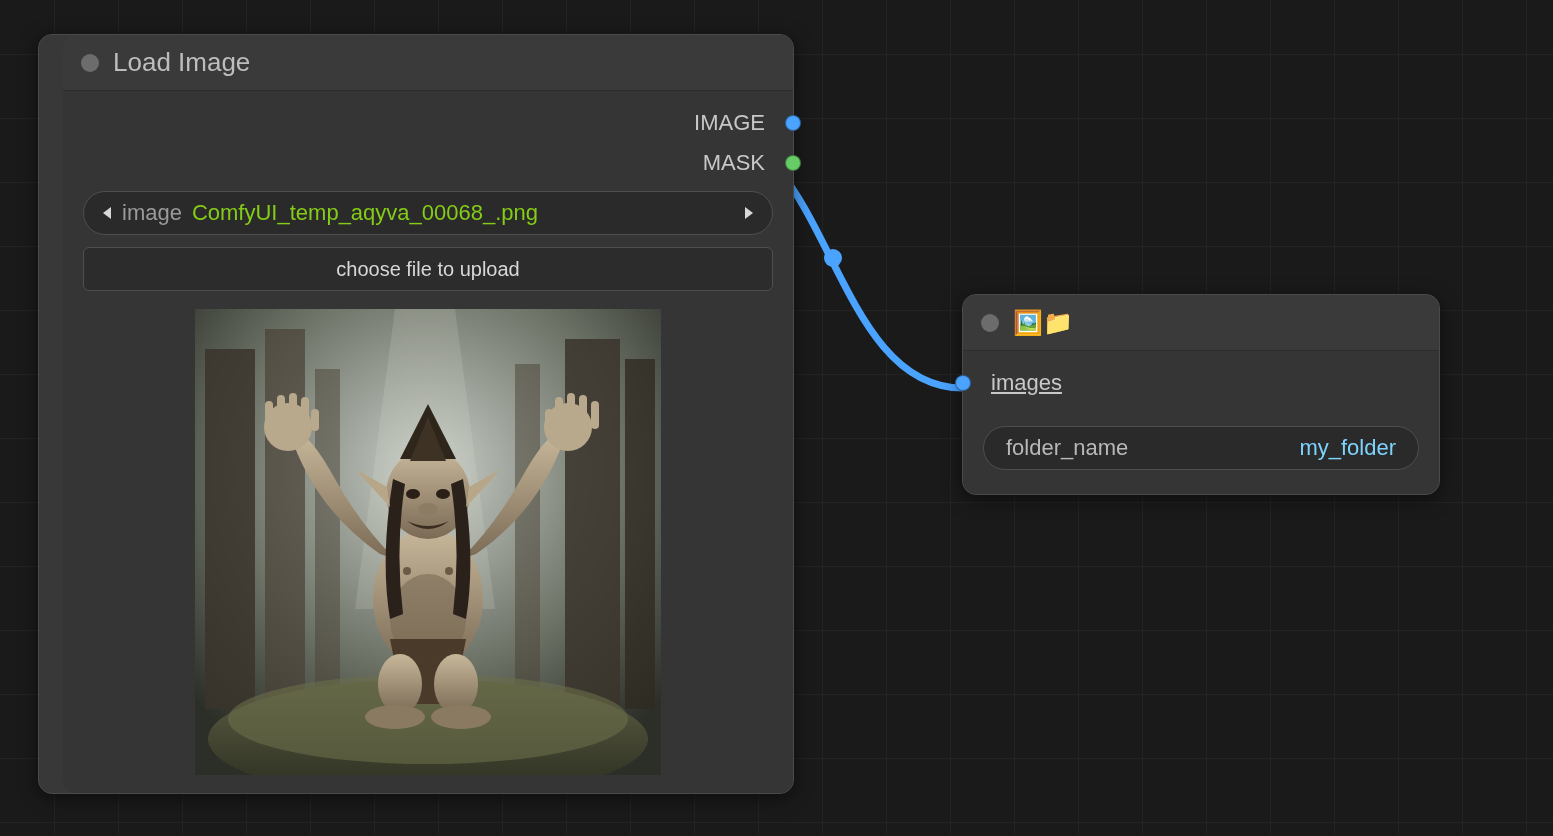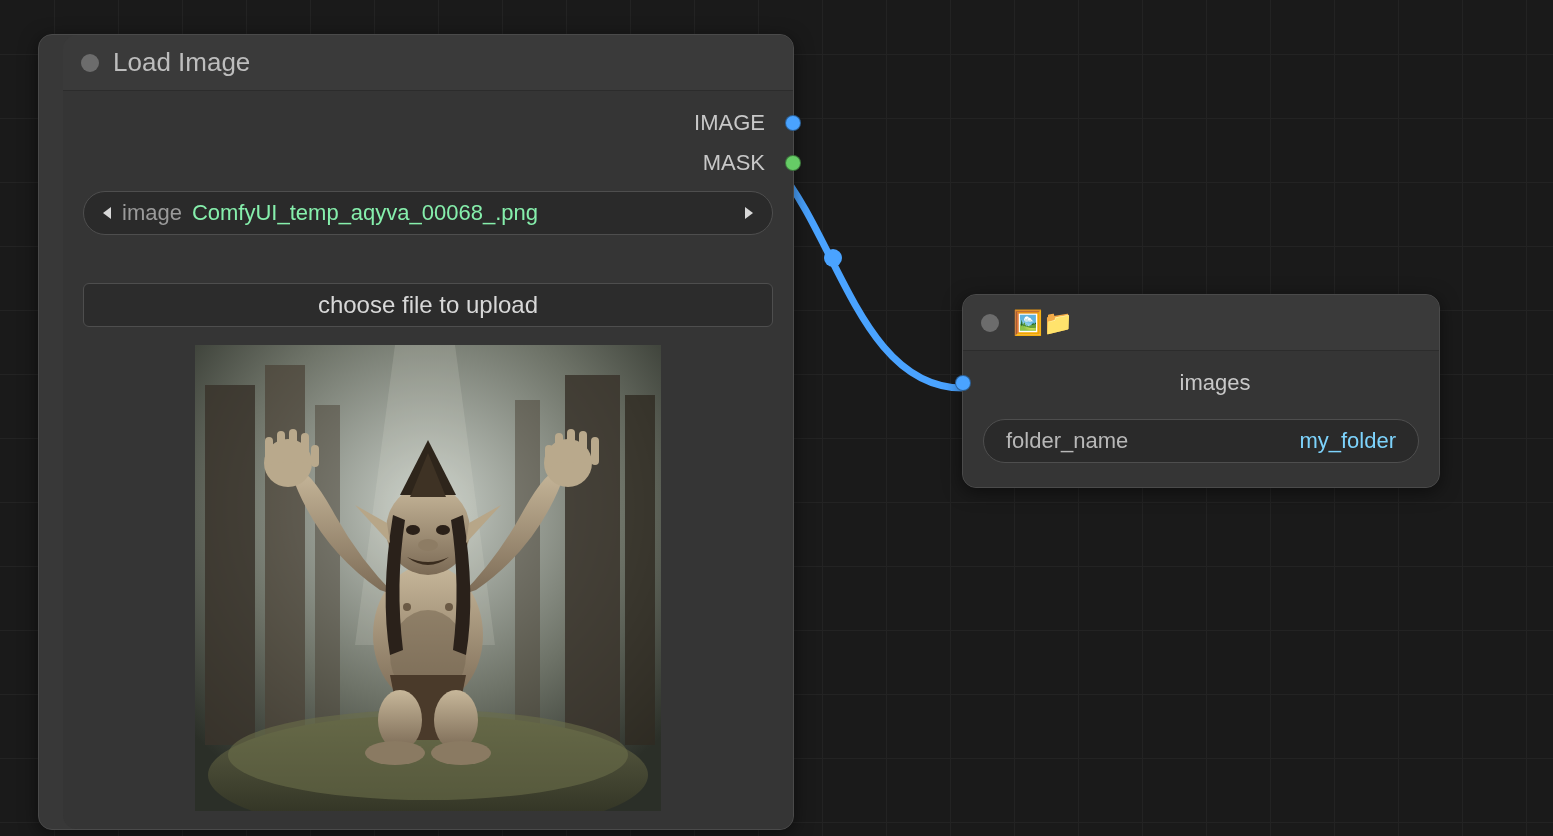--- a/index.html
+++ b/index.html
@@ -82,21 +82,21 @@
   
   .port-row {
     position: relative;
     height: 40px;
     display: flex;
     align-items: center;
     font-size: 22px;
     color: #c8c8c8;
   }
   .port-row.output { justify-content: flex-end; padding-right: 28px; }
-  .port-row.input  { justify-content: center; padding-left: 28px; }
+  .port-row.input  { justify-content: flex-start; padding-left: 28px; text-decoration: underline; }
   .port-dot {
     position: absolute;
     width: 16px;
     height: 16px;
     border-radius: 50%;
     top: 50%;
     transform: translateY(-50%);
     border: 1px solid rgba(0,0,0,0.4);
   }
   .port-row.output .port-dot { right: -8px; }
@@ -127,35 +127,34 @@
     user-select: none;
     color: #cfcfcf;
   }
   .pill .label-dim {
     color: #9a9a9a;
     margin-left: 4px;
     margin-right: 10px;
   }
   .pill .value {
     flex: 1;
-    color: #86efac;
+    color: #84cc16;
   }
 
   .btn {
     background: #2c2c2c;
     border: 1px solid #4e4e4e;
     border-radius: 6px;
     height: 44px;
     display: flex;
     align-items: center;
     justify-content: center;
     color: #d8d8d8;
-    font-size: 24px;
+    font-size: 20px;
     cursor: pointer;
-    margin-top: 36px;
   }
 
   .preview {
     margin-top: 6px;
     display: flex;
     justify-content: center;
   }
   .preview .img {
     width: 466px;
     height: 466px;
@@ -169,21 +168,21 @@
     background: #2a2a2a;
     border: 1px solid #4e4e4e;
     border-radius: 28px;
     height: 44px;
     display: flex;
     align-items: center;
     justify-content: space-between;
     color: #d8d8d8;
     font-size: 22px;
     padding: 0 22px;
-    margin: 16px 20px 6px 20px;
+    margin: 23px 20px 6px 20px;
   }
   .text-pill .k { color: #b8b8b8; }
   .text-pill .v { color: #7dd3fc; }
 
   
   .emoji { font-size: 24px; line-height: 1; }
 
 </style>
 </head>
 <body>

